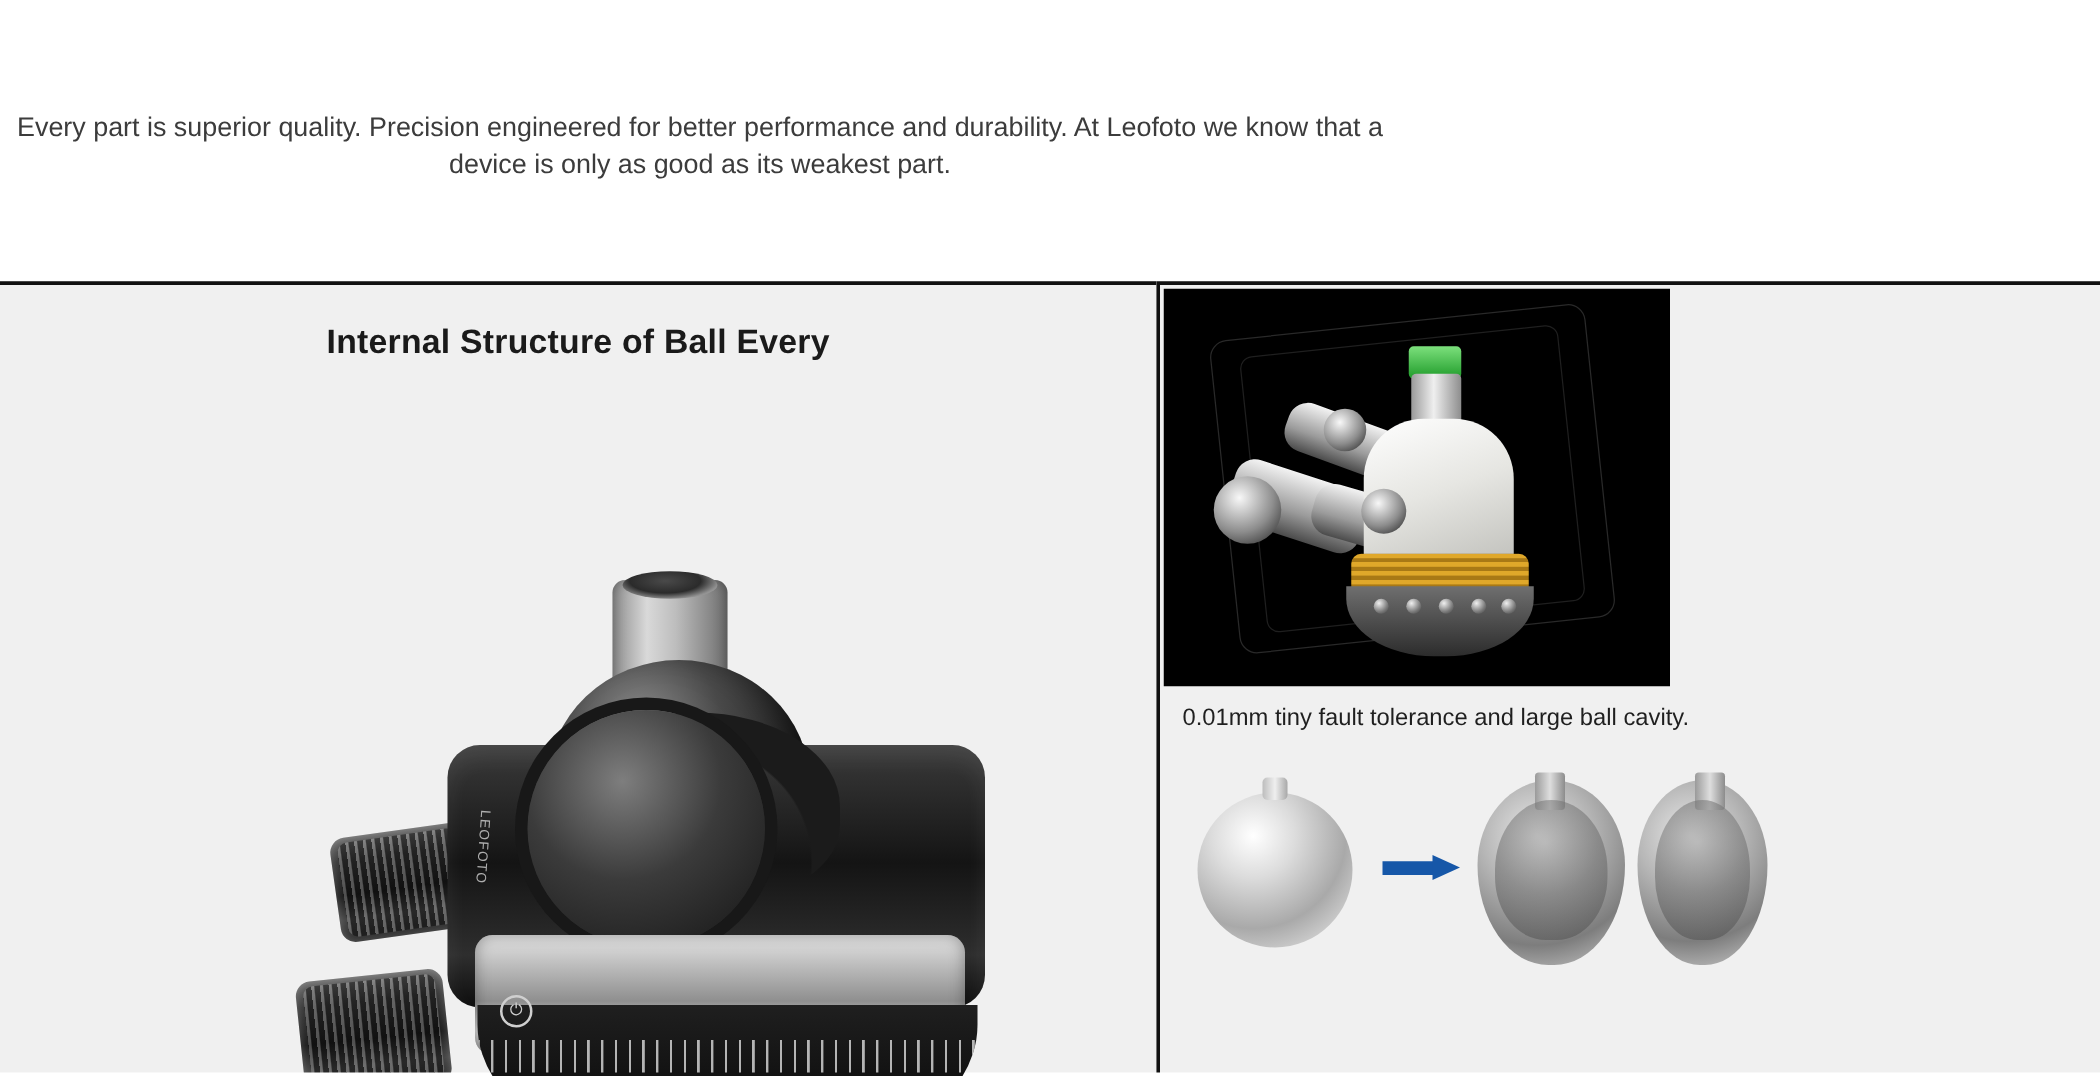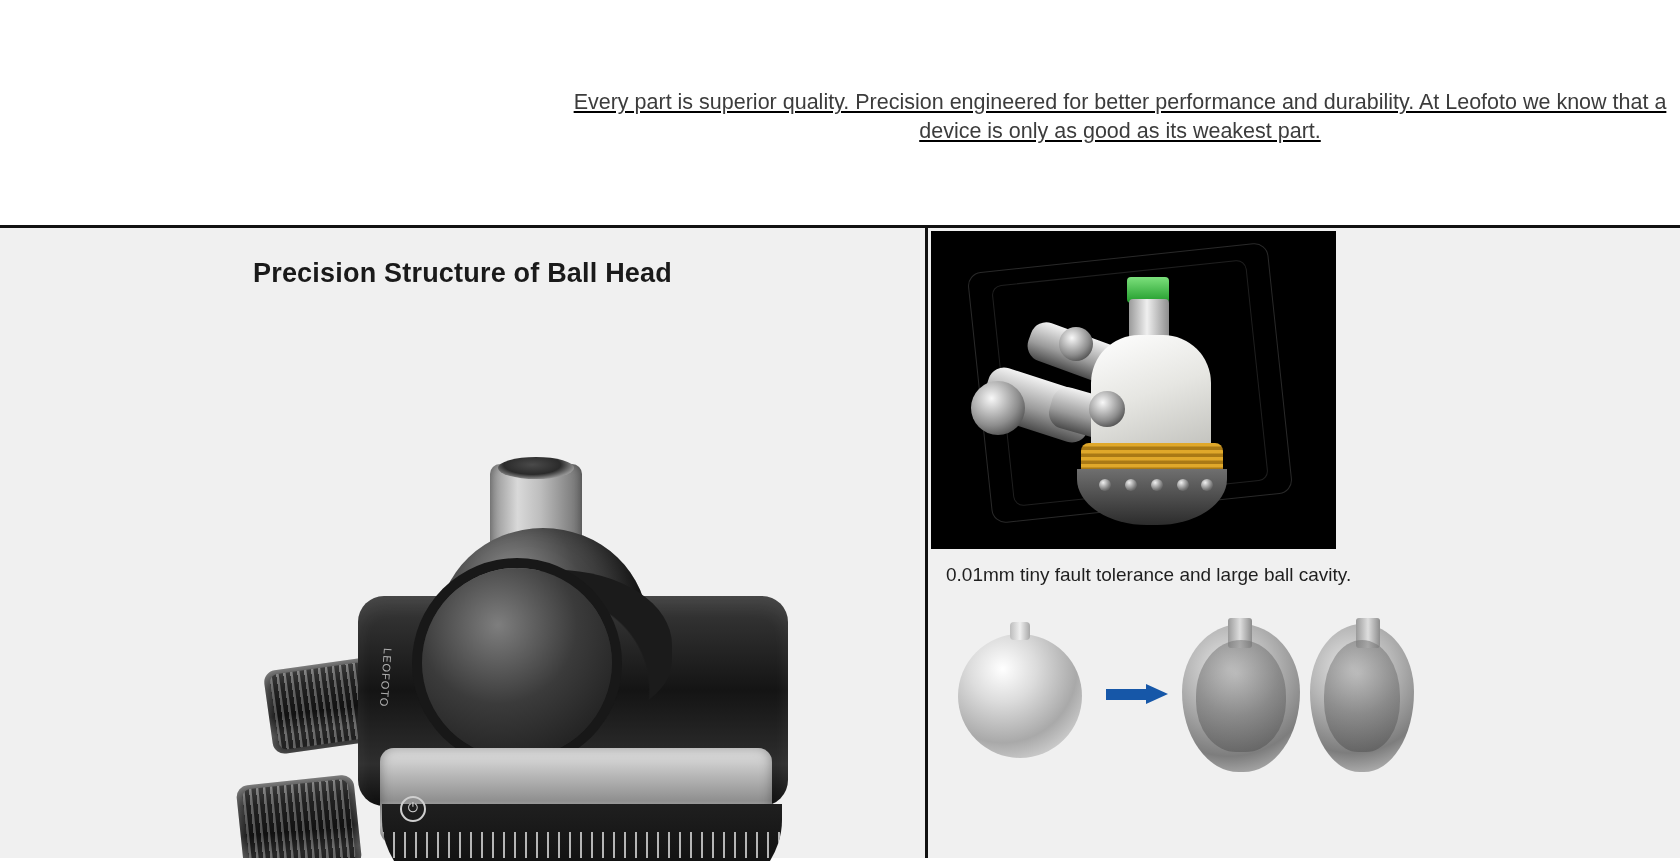--- a/index.html
+++ b/index.html
@@ -16,22 +16,21 @@
   }
 
   
   .intro-band {
     width: 1680px;
     height: 225px;
     background: #ffffff;
     box-sizing: border-box;
     display: flex;
     align-items: center;
-    justify-content: flex-end;
-    text-decoration: underline;
+    justify-content: flex-start;
   }
   .intro-text {
     width: 1120px;
     text-align: center;
     font-size: 21.5px;
     line-height: 1.32;
     color: #3c3c3c;
     font-family: "Liberation Sans", sans-serif;
     margin-top: 8px;
   }
@@ -360,21 +359,21 @@
 </head>
 <body>
 
 <div class="intro-band">
   <div class="intro-text">Every part is superior quality. Precision engineered for better performance and durability. At Leofoto we know that a device is only as good as its weakest part.</div>
 </div>
 
 <div class="panels">
 
   <div class="left-panel">
-    <div class="left-title">Precision Structure of Ball Head</div>
+    <div class="left-title">Internal Structure of Ball Every</div>
 
     <div class="ballhead-stage">
       <div class="bh-stem"></div>
       <div class="bh-ball"></div>
 
       <div class="bh-knob knob-left-top">
         <div class="ridges"></div>
       </div>
       <div class="bh-knob knob-left-bottom">
         <div class="ridges"></div>

